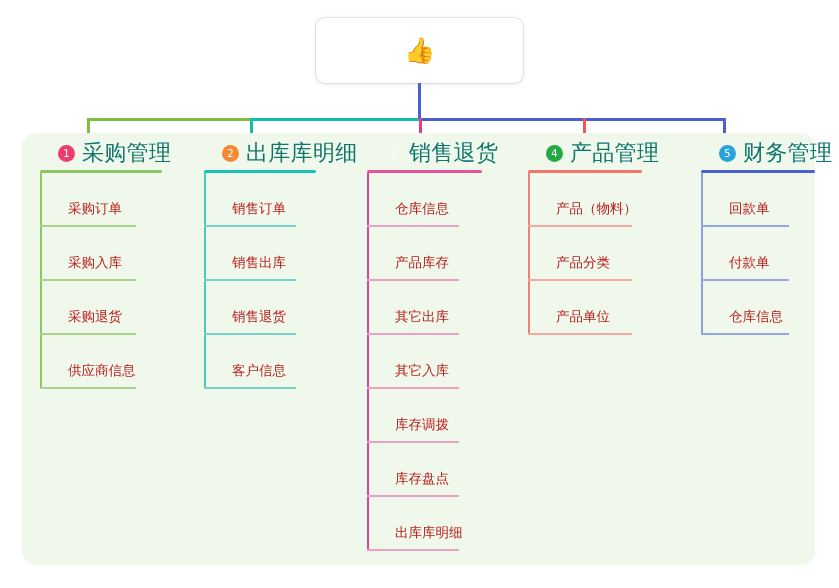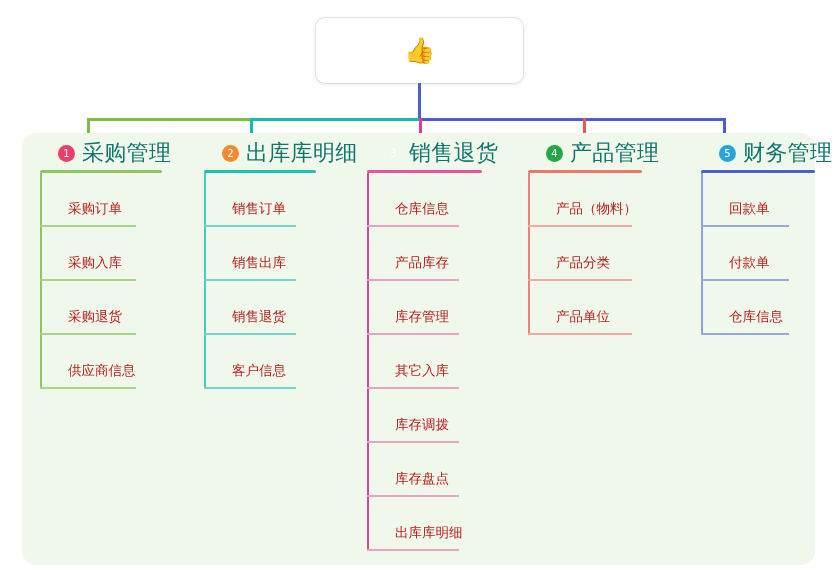--- a/index.html
+++ b/index.html
@@ -206,21 +206,21 @@
       <div class="spine" style="background: rgb(213, 69, 154); height: 378px;"></div>
       <div class="leaf" style="top: 40px; width: 92px;">
         <span class="leaf-text">仓库信息</span>
         <span class="leaf-rule" style="width: 92px; background: rgb(235, 160, 198);"></span>
       </div>
       <div class="leaf" style="top: 94px; width: 92px;">
         <span class="leaf-text">产品库存</span>
         <span class="leaf-rule" style="width: 92px; background: rgb(235, 160, 198);"></span>
       </div>
       <div class="leaf" style="top: 148px; width: 92px;">
-        <span class="leaf-text">库存管理</span>
+        <span class="leaf-text">其它出库</span>
         <span class="leaf-rule" style="width: 92px; background: rgb(235, 160, 198);"></span>
       </div>
       <div class="leaf" style="top: 202px; width: 92px;">
         <span class="leaf-text">其它入库</span>
         <span class="leaf-rule" style="width: 92px; background: rgb(235, 160, 198);"></span>
       </div>
       <div class="leaf" style="top: 256px; width: 92px;">
         <span class="leaf-text">库存调拨</span>
         <span class="leaf-rule" style="width: 92px; background: rgb(235, 160, 198);"></span>
       </div>

